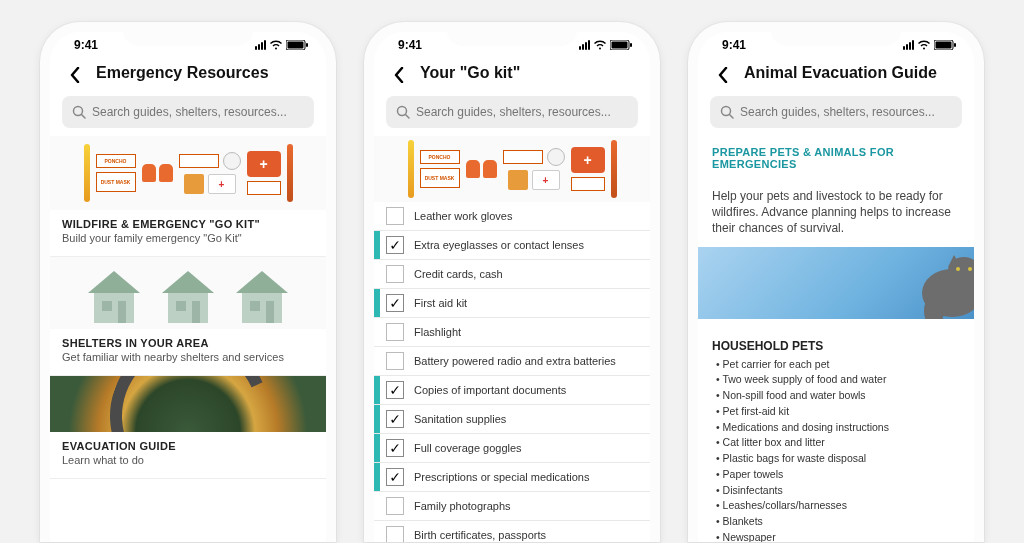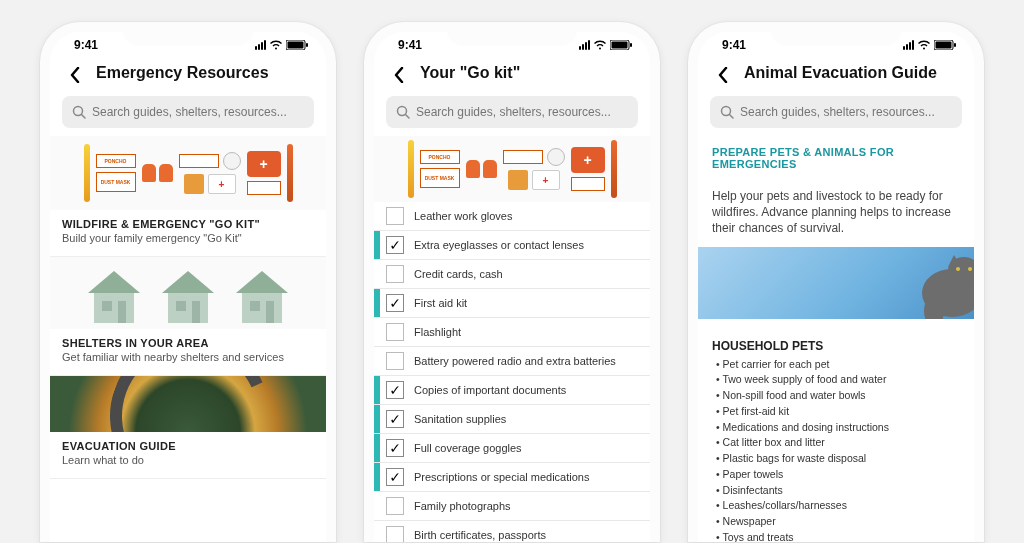--- a/index.html
+++ b/index.html
@@ -486,18 +486,19 @@
           <li>Pet carrier for each pet</li>
           <li>Two week supply of food and water</li>
           <li>Non-spill food and water bowls</li>
           <li>Pet first-aid kit</li>
           <li>Medications and dosing instructions</li>
           <li>Cat litter box and litter</li>
           <li>Plastic bags for waste disposal</li>
           <li>Paper towels</li>
           <li>Disinfectants</li>
           <li>Leashes/collars/harnesses</li>
+          <li>Blankets</li>
           <li>Newspaper</li>
           <li>Toys and treats</li>
         </ul>
     </div>
   </div>
 </div>
 
 </body></html>

